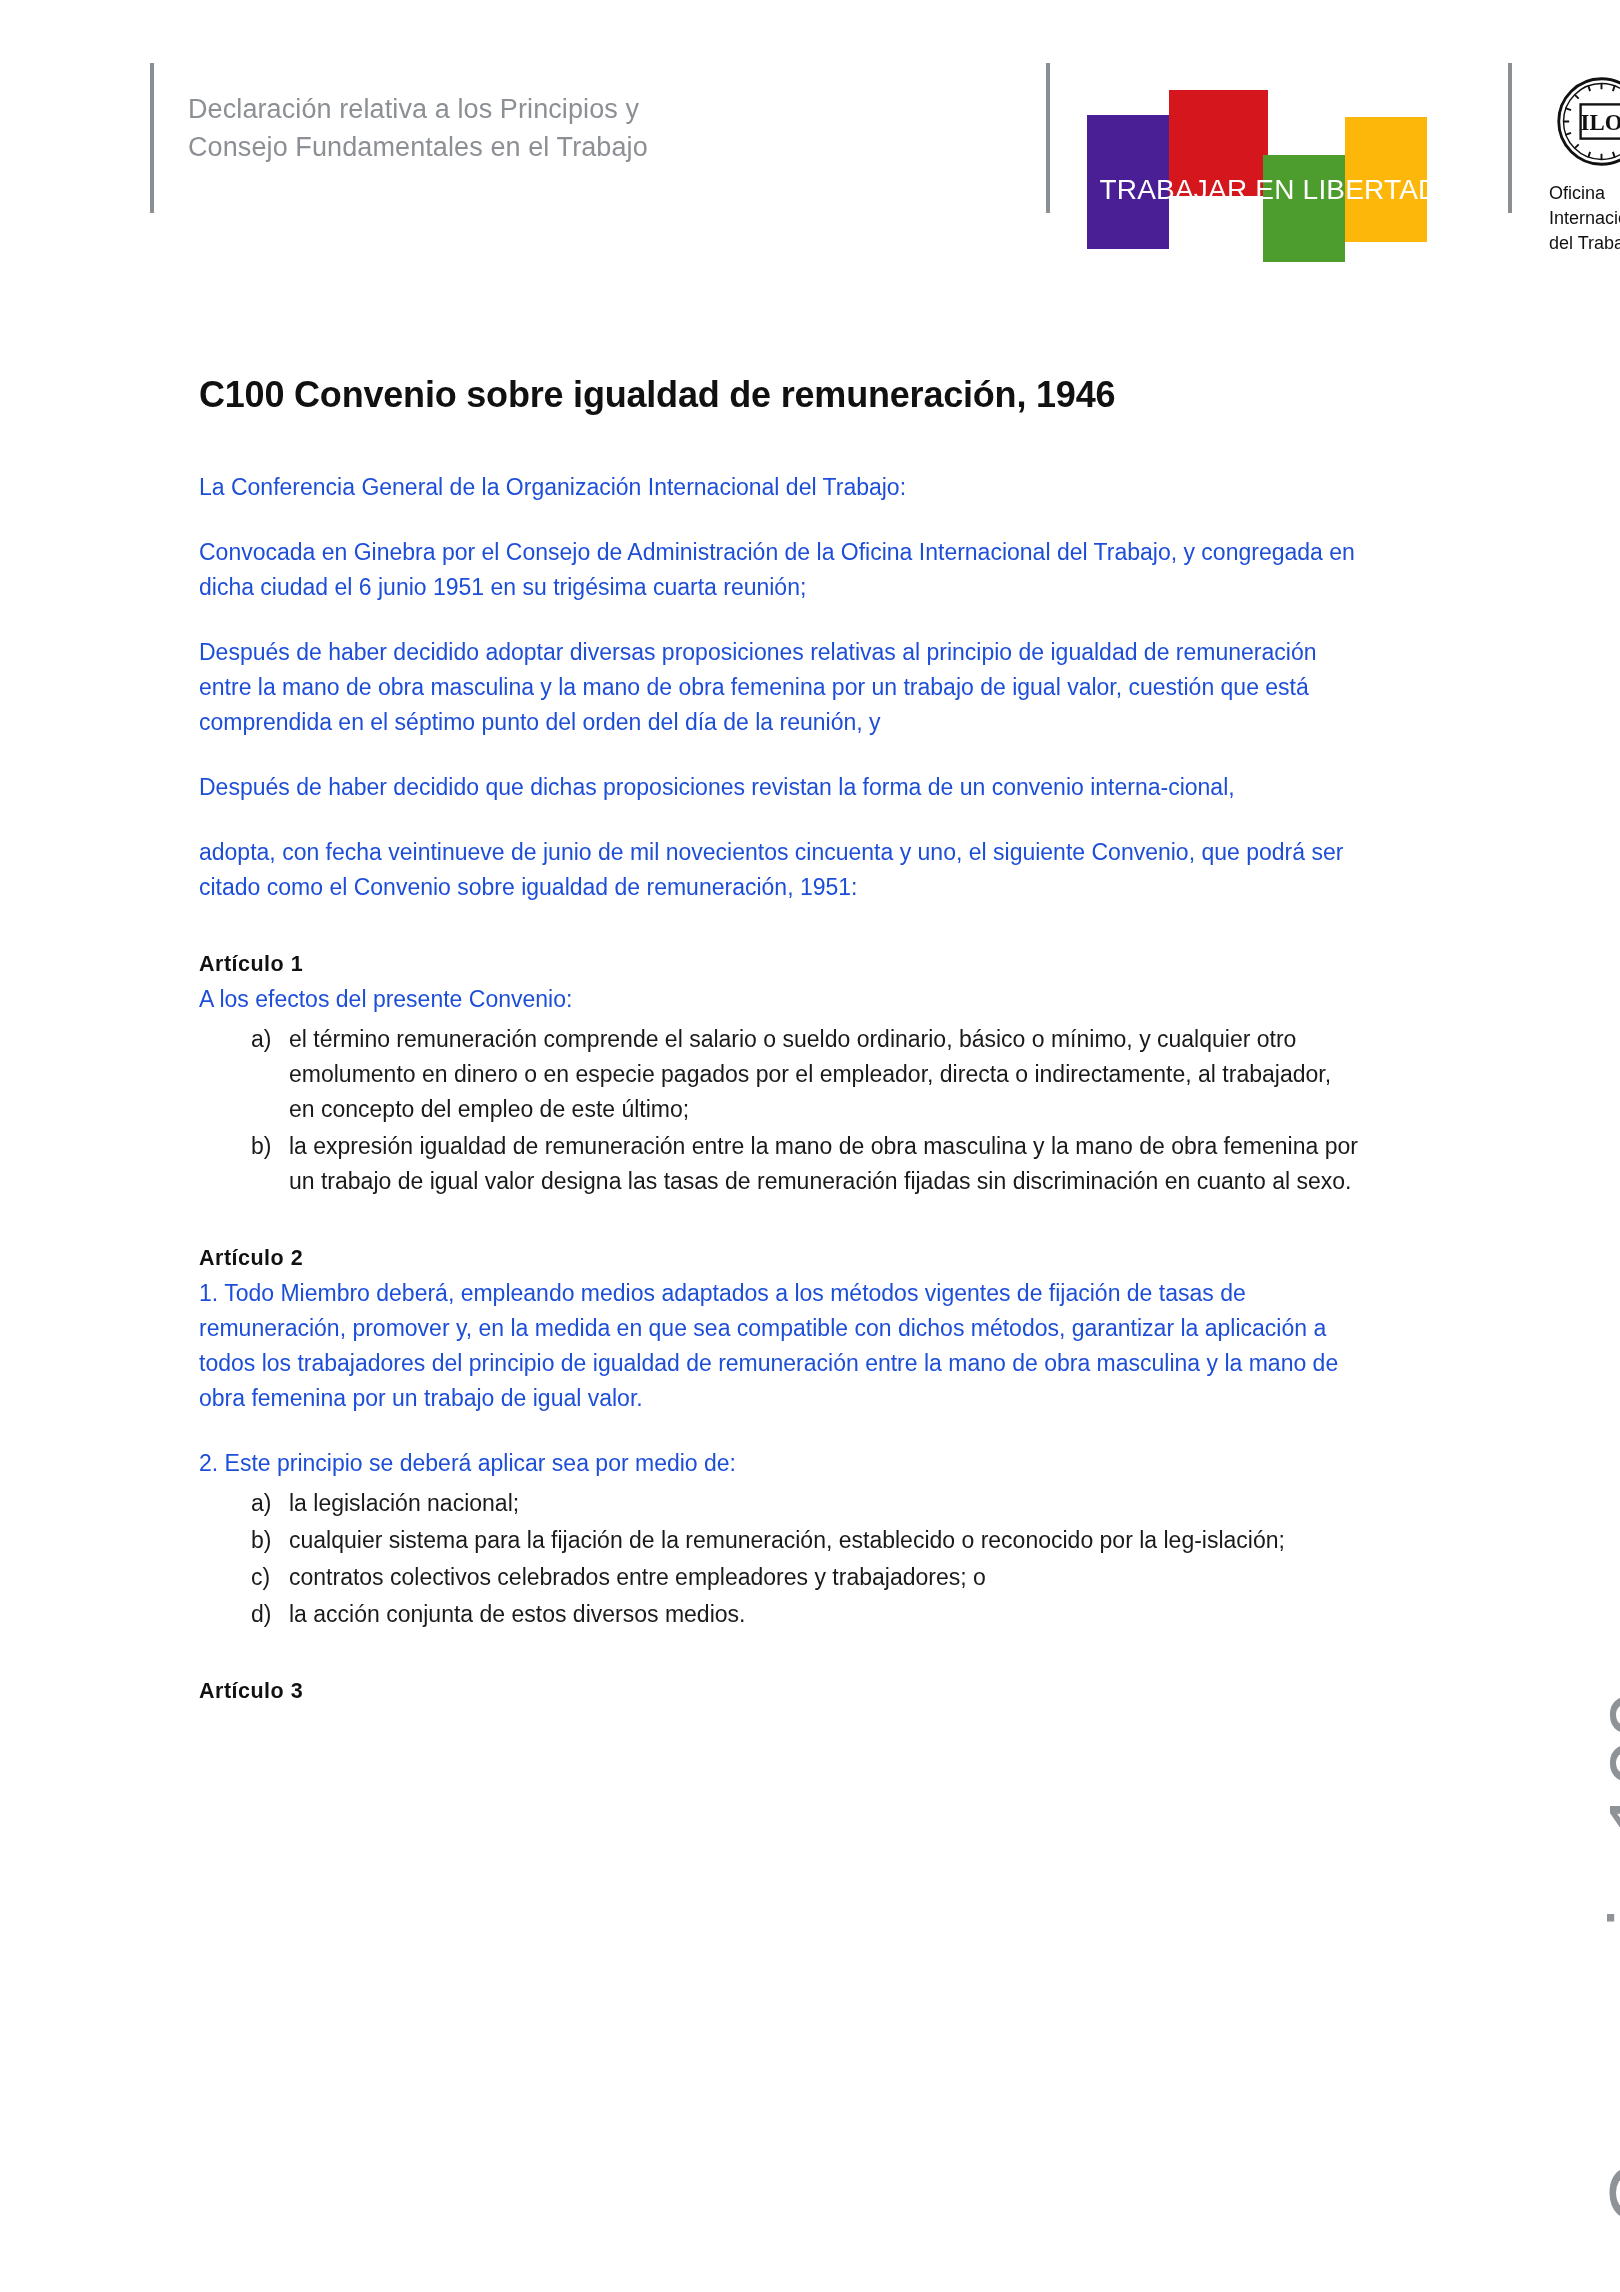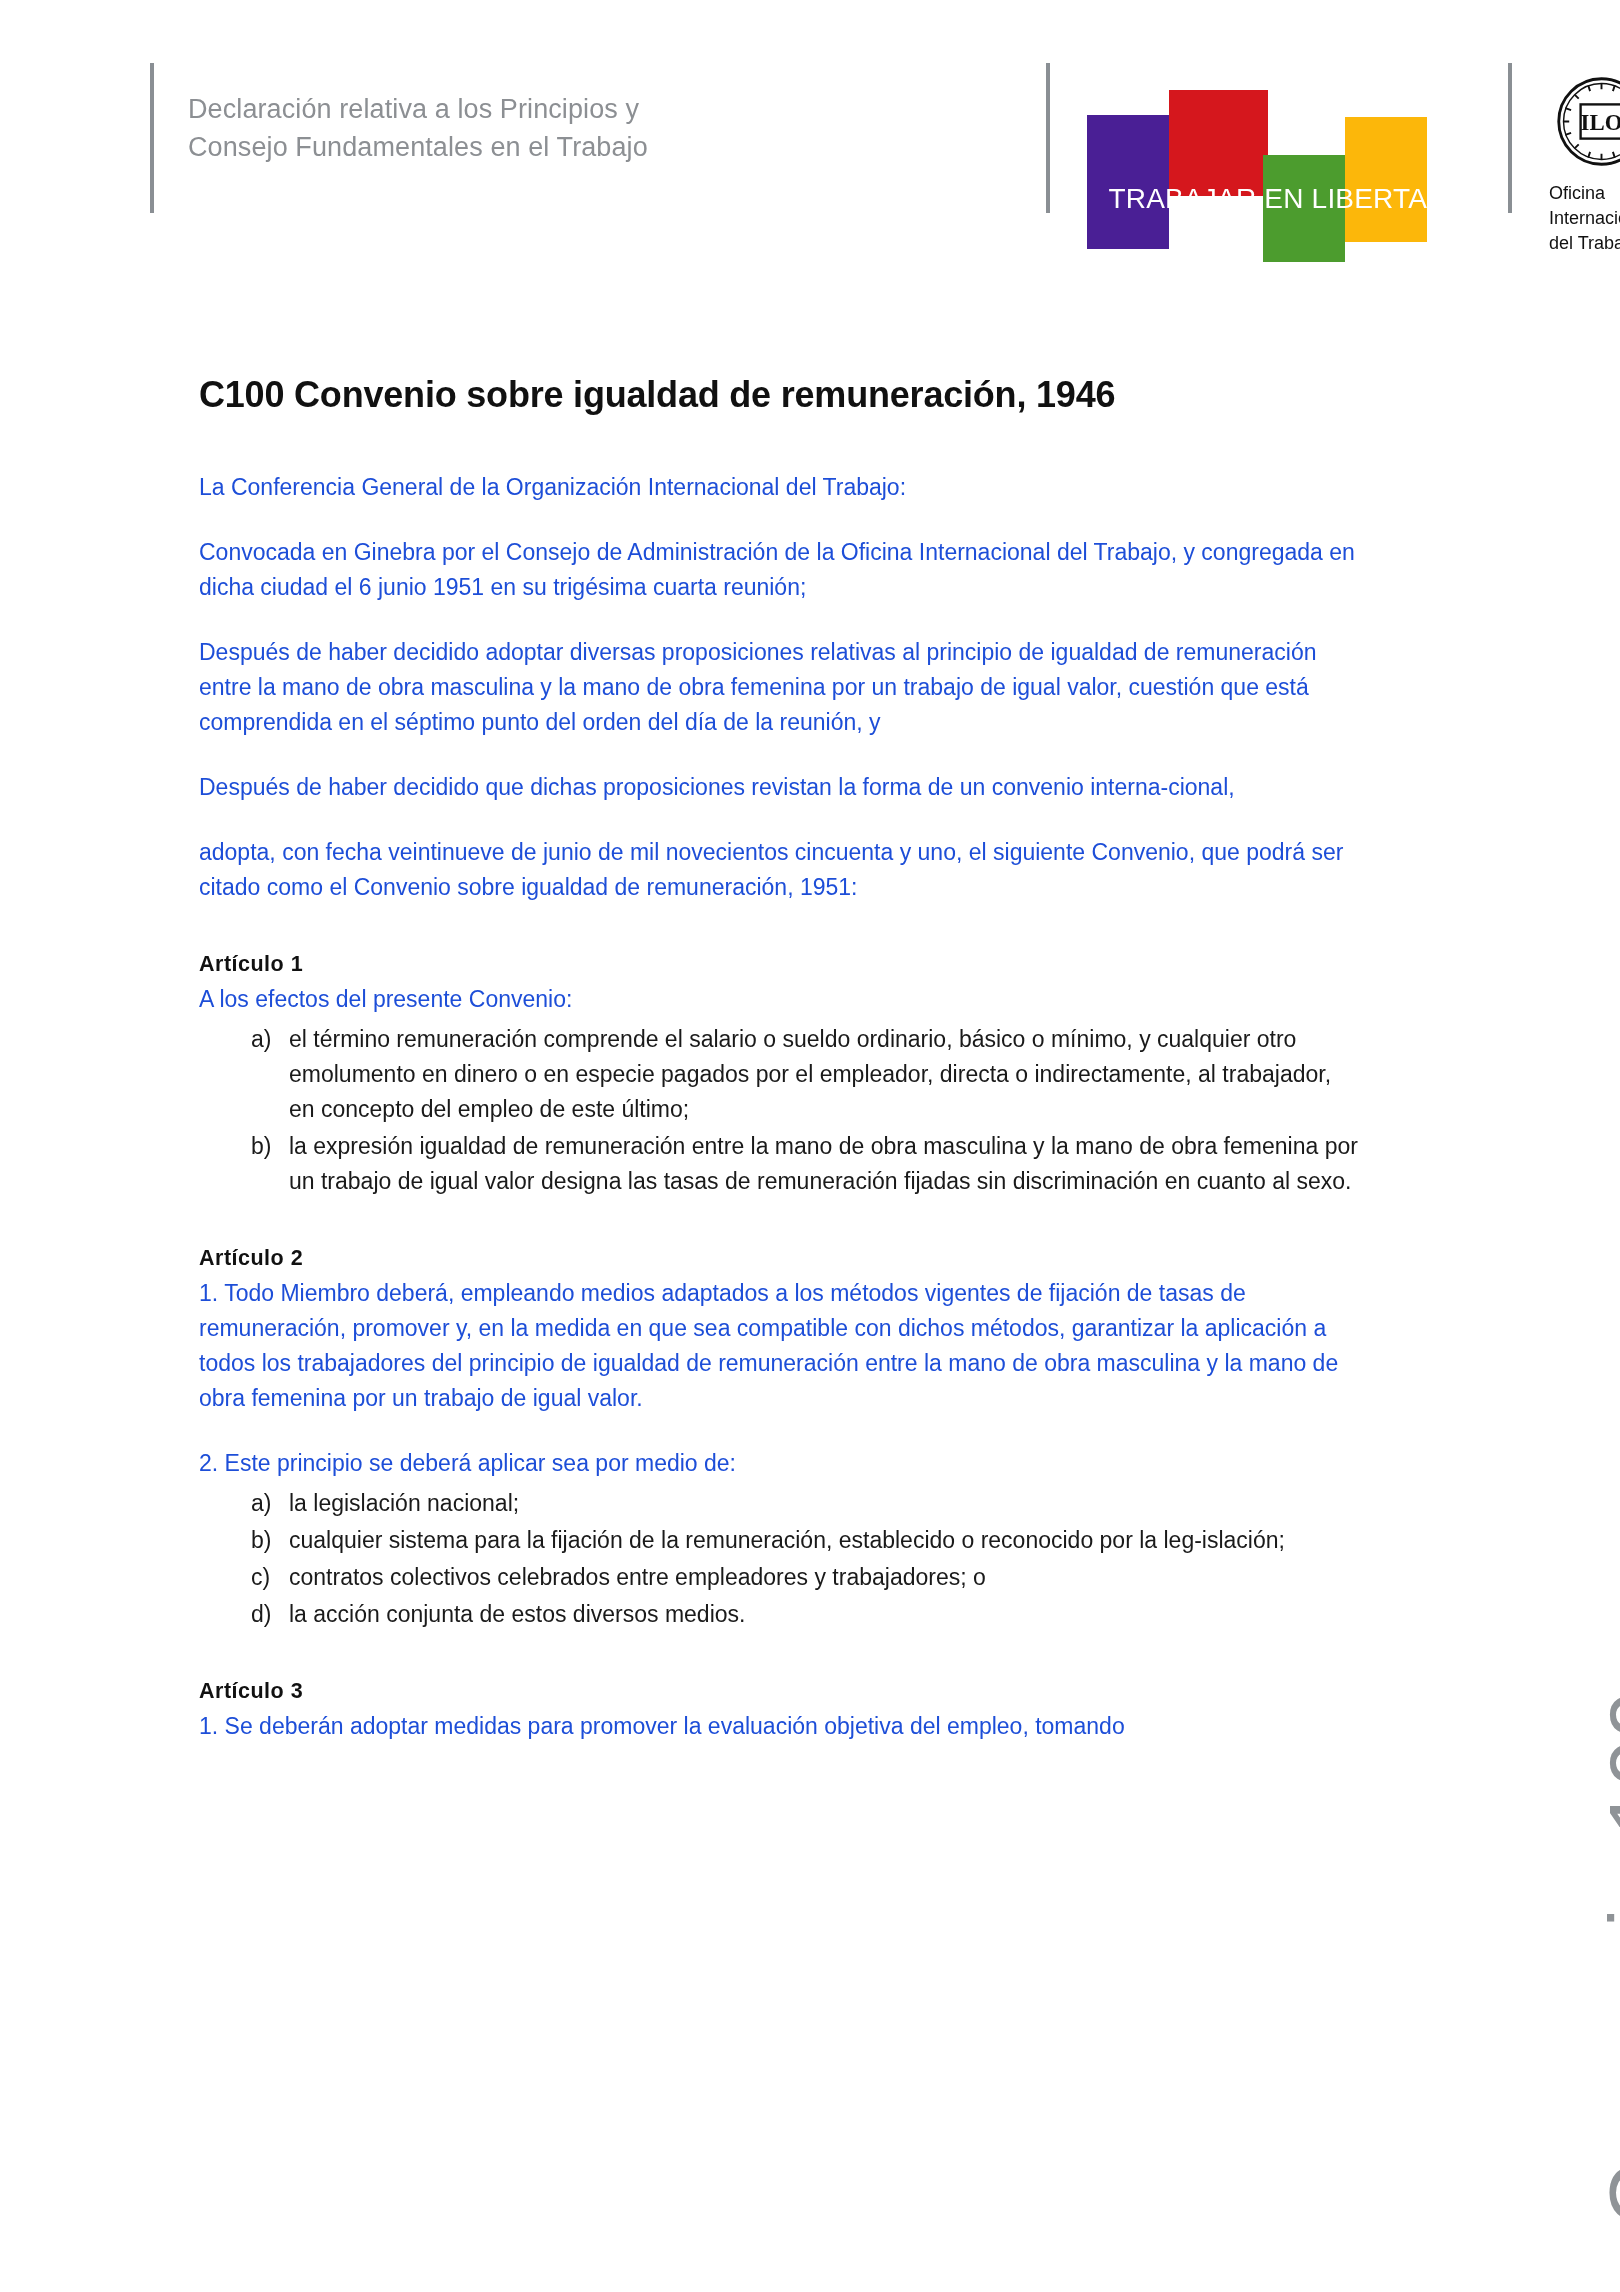--- a/index.html
+++ b/index.html
@@ -59,26 +59,26 @@
     width: 403px;
     height: 179px;
   }
   .blk { position: absolute; }
   .blk-purple { left: 0px;   top: 50px;  width: 82px;  height: 134px; background: #4a1f95; }
   .blk-red    { left: 82px;  top: 25px;  width: 99px; height: 106px; background: #d5171d; }
   .blk-green  { left: 176px; top: 90px; width: 82px;  height: 107px; background: #4c9c2e; }
   .blk-amber  { left: 258px; top: 52px;  width: 82px;  height: 125px; background: #fcb70a; }
   .blocks-band {
     position: absolute;
-    left: 9px;
+    left: 0px;
     top: 109px;
     width: 403px;
     height: 50px;
     display: flex;
-    align-items: center;
+    align-items: flex-start;
   }
   .blocks-text {
     position: relative;
     font-size: 28px;
     color: #ffffff;
     letter-spacing: 0.2px;
     padding-left: 12.5px;
     white-space: nowrap;
   }
 
@@ -258,17 +258,16 @@
       <span class="mk">c)</span>
       <span>contratos colectivos celebrados entre empleadores y trabajadores; o</span>
     </li>
     <li>
       <span class="mk">d)</span>
       <span>la acción conjunta de estos diversos medios.</span>
     </li>
   </ol>
 
   <div class="art-head">Artículo 3</div>
-  <p class="para">1. Se deberán adoptar medidas para promover la evaluación objetiva del empleo, tomando</p>
 </div>
 
 <div class="side-title">Convenio 100</div>
 
 
 </body></html>

